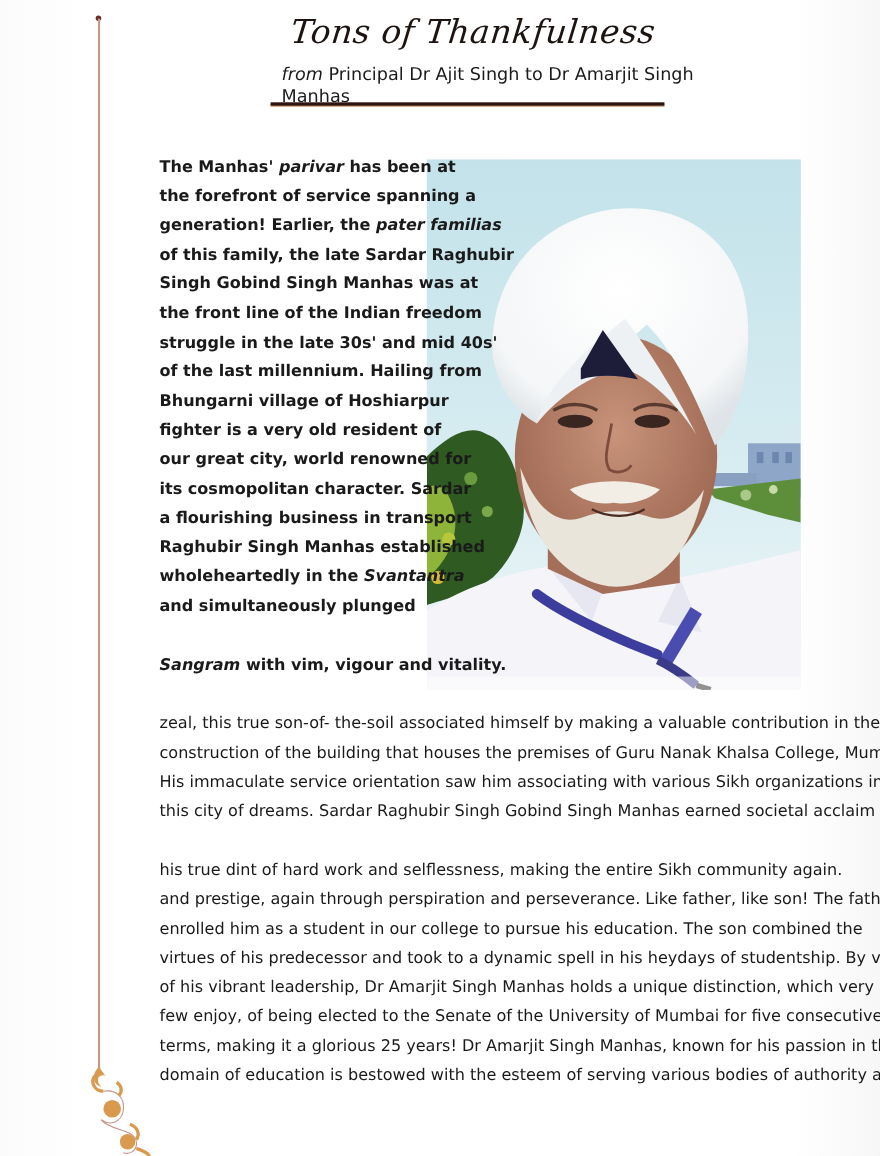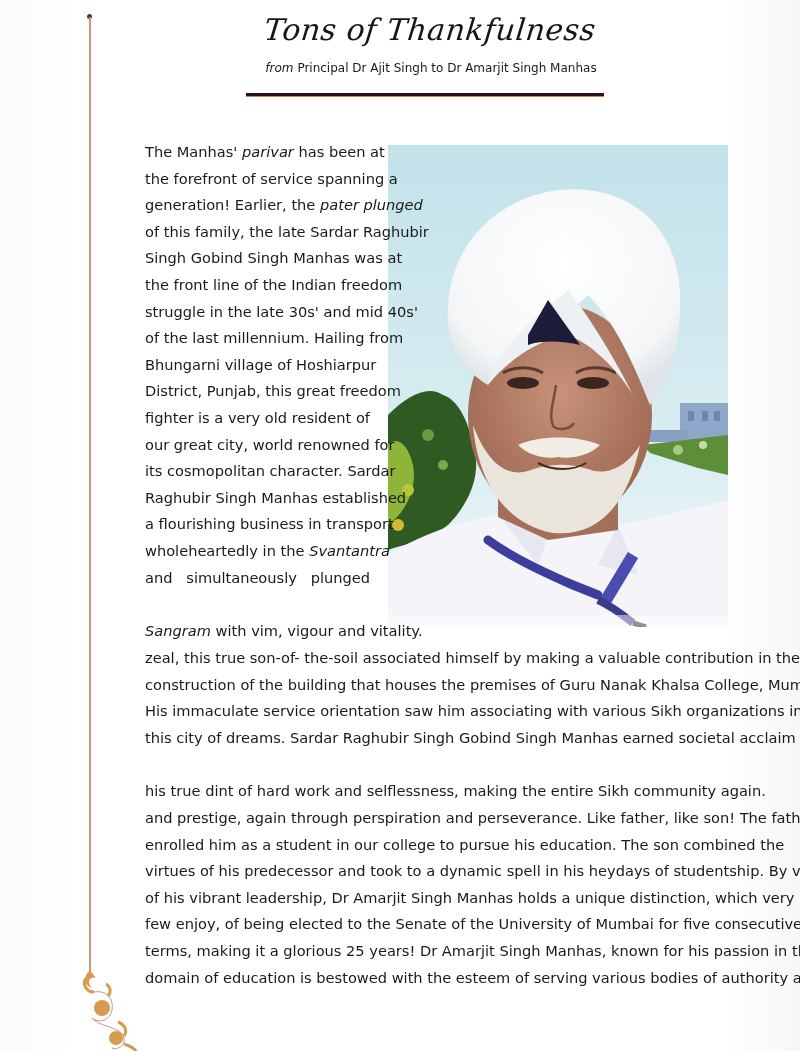--- a/index.html
+++ b/index.html
@@ -56,25 +56,24 @@
       font-family: "DejaVu Serif", "Liberation Serif", serif;
       font-style: italic;
       font-size: 30px;
       letter-spacing: 0.5px;
       color: #1c1410;
       line-height: 40px;
       transform: skewX(-6deg);
     }
     .subtitle {
       position: absolute;
-      left: 236px;
+      left: 256px;
       top: 58px;
       width: 390px;
-      text-align: center;
-      font-size: 12px;
+      font-size: 16px;
       color: #1a1a1a;
       line-height: 20px;
     }
     .subtitle .from {
       font-style: italic;
     }
     .header-rule {
       position: absolute;
       left: 246px;
       top: 93px;
@@ -98,20 +97,21 @@
       position: absolute;
       font-size: 14.6px;
       line-height: 26.6px;
       color: #1a1a1a;
     }
     .narrow {
       left: 145px;
       top: 139px;
       width: 225px;
       text-align: justify;
+      font-weight: bold;
     }
     .wide {
       left: 145px;
       top: 645px;
       width: 568px;
       text-align: justify;
     }
     .line {
       display: block;
       text-align: justify;
@@ -211,33 +211,32 @@
       <path d="M210 455 C225 462 235 470 245 478" stroke="#3b3b8a" stroke-width="8" fill="none"></path>
       <path d="M245 478 L258 482" stroke="#222" stroke-width="5"></path>
 
       <rect x="0" y="470" width="340" height="12" fill="#ffffff" opacity="0.5"></rect>
     </svg>
   </div>
 
   <div class="text-block narrow" id="narrow-col">
       <div class="line"><span>The Manhas' </span><em>parivar</em><span> has been at</span></div>
       <div class="line"><span>the forefront of service spanning a</span></div>
-      <div class="line"><span>generation! Earlier, the </span><em>pater plunged</em></div>
+      <div class="line"><span>generation! Earlier, the </span><em>pater familias</em></div>
       <div class="line"><span>of this family, the late Sardar Raghubir</span></div>
       <div class="line"><span>Singh Gobind Singh Manhas was at</span></div>
       <div class="line"><span>the front line of the Indian freedom</span></div>
       <div class="line"><span>struggle in the late 30s' and mid 40s'</span></div>
       <div class="line"><span>of the last millennium. Hailing from</span></div>
       <div class="line"><span>Bhungarni village of Hoshiarpur</span></div>
-      <div class="line"><span>District, Punjab, this great freedom</span></div>
       <div class="line"><span>fighter is a very old resident of</span></div>
       <div class="line"><span>our great city, world renowned for</span></div>
       <div class="line"><span>its cosmopolitan character. Sardar</span></div>
+      <div class="line"><span>a flourishing business in transport</span></div>
       <div class="line"><span>Raghubir Singh Manhas established</span></div>
-      <div class="line"><span>a flourishing business in transport</span></div>
       <div class="line"><span>wholeheartedly in the </span><em>Svantantra</em></div>
       <div class="line"><span>and simultaneously plunged</span></div>
       <div class="line last"><em>Sangram</em><span> with vim, vigour and vitality.</span></div>
     </div>
 
   <div class="text-block wide">
     <div id="p2">
         <div class="line">zeal, this true son-of- the-soil associated himself by making a valuable contribution in the</div>
         <div class="line">construction of the building that houses the premises of Guru Nanak Khalsa College, Mumbai.</div>
         <div class="line">His immaculate service orientation saw him associating with various Sikh organizations in</div>

